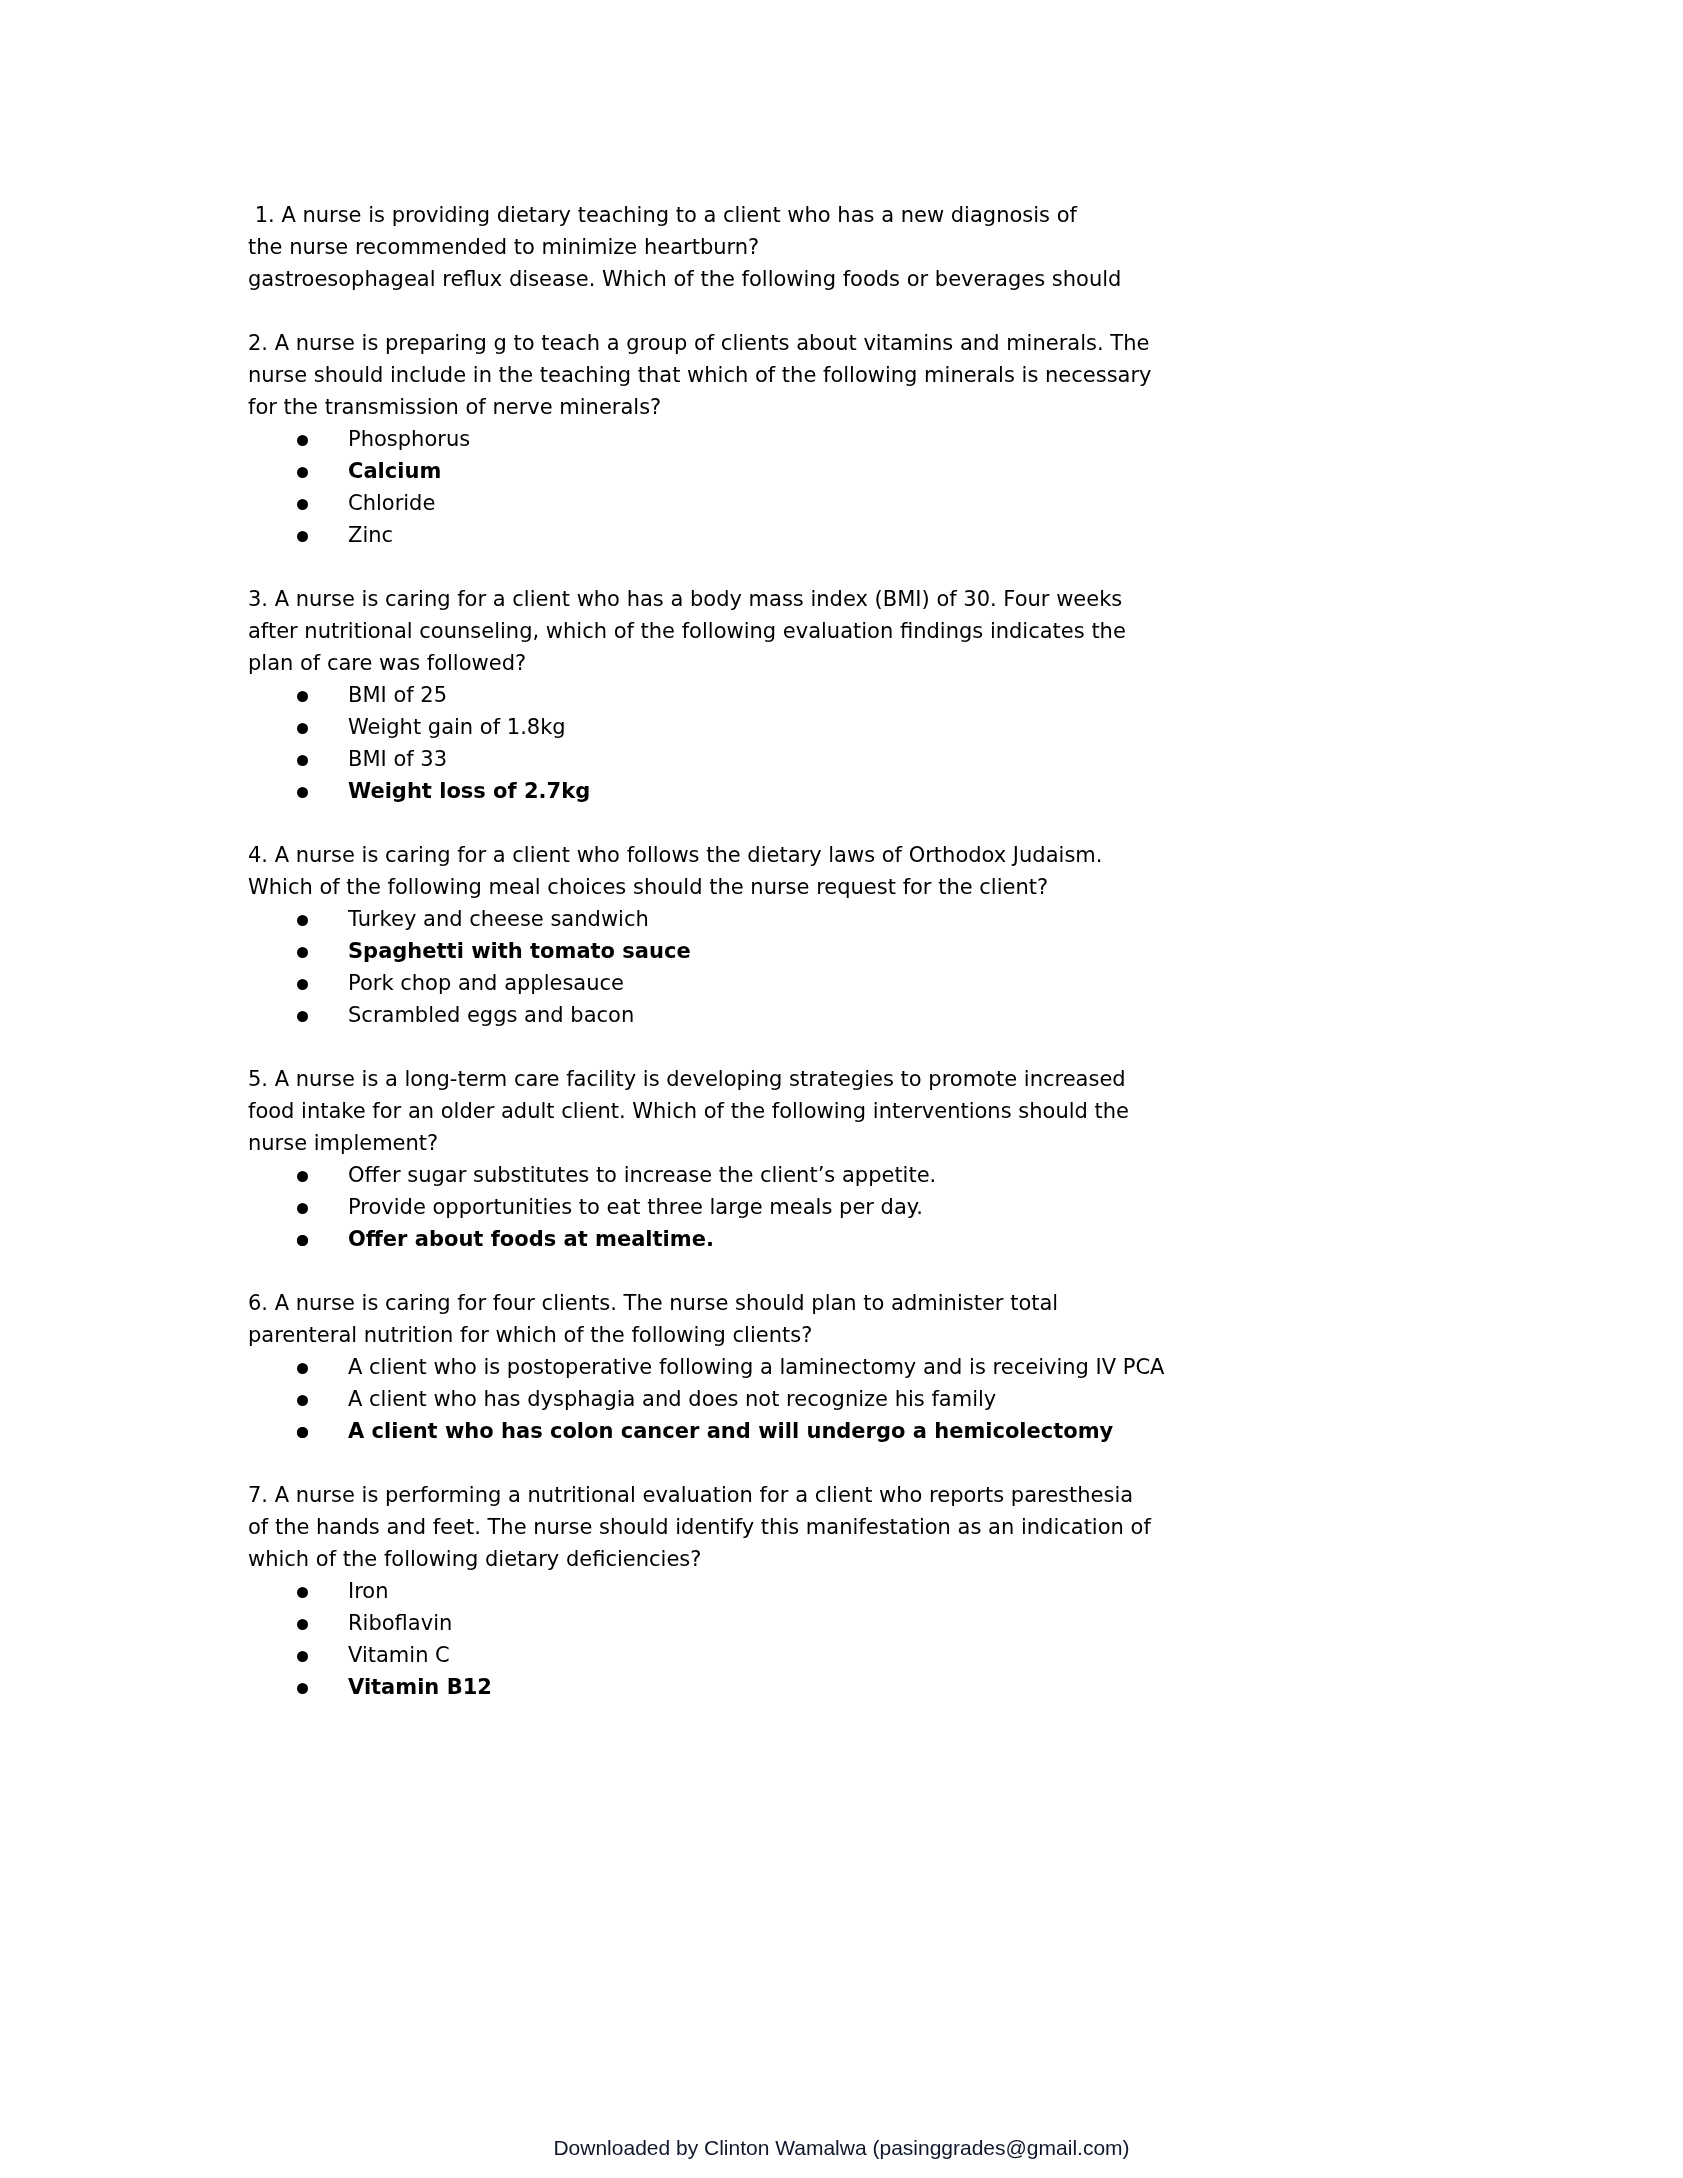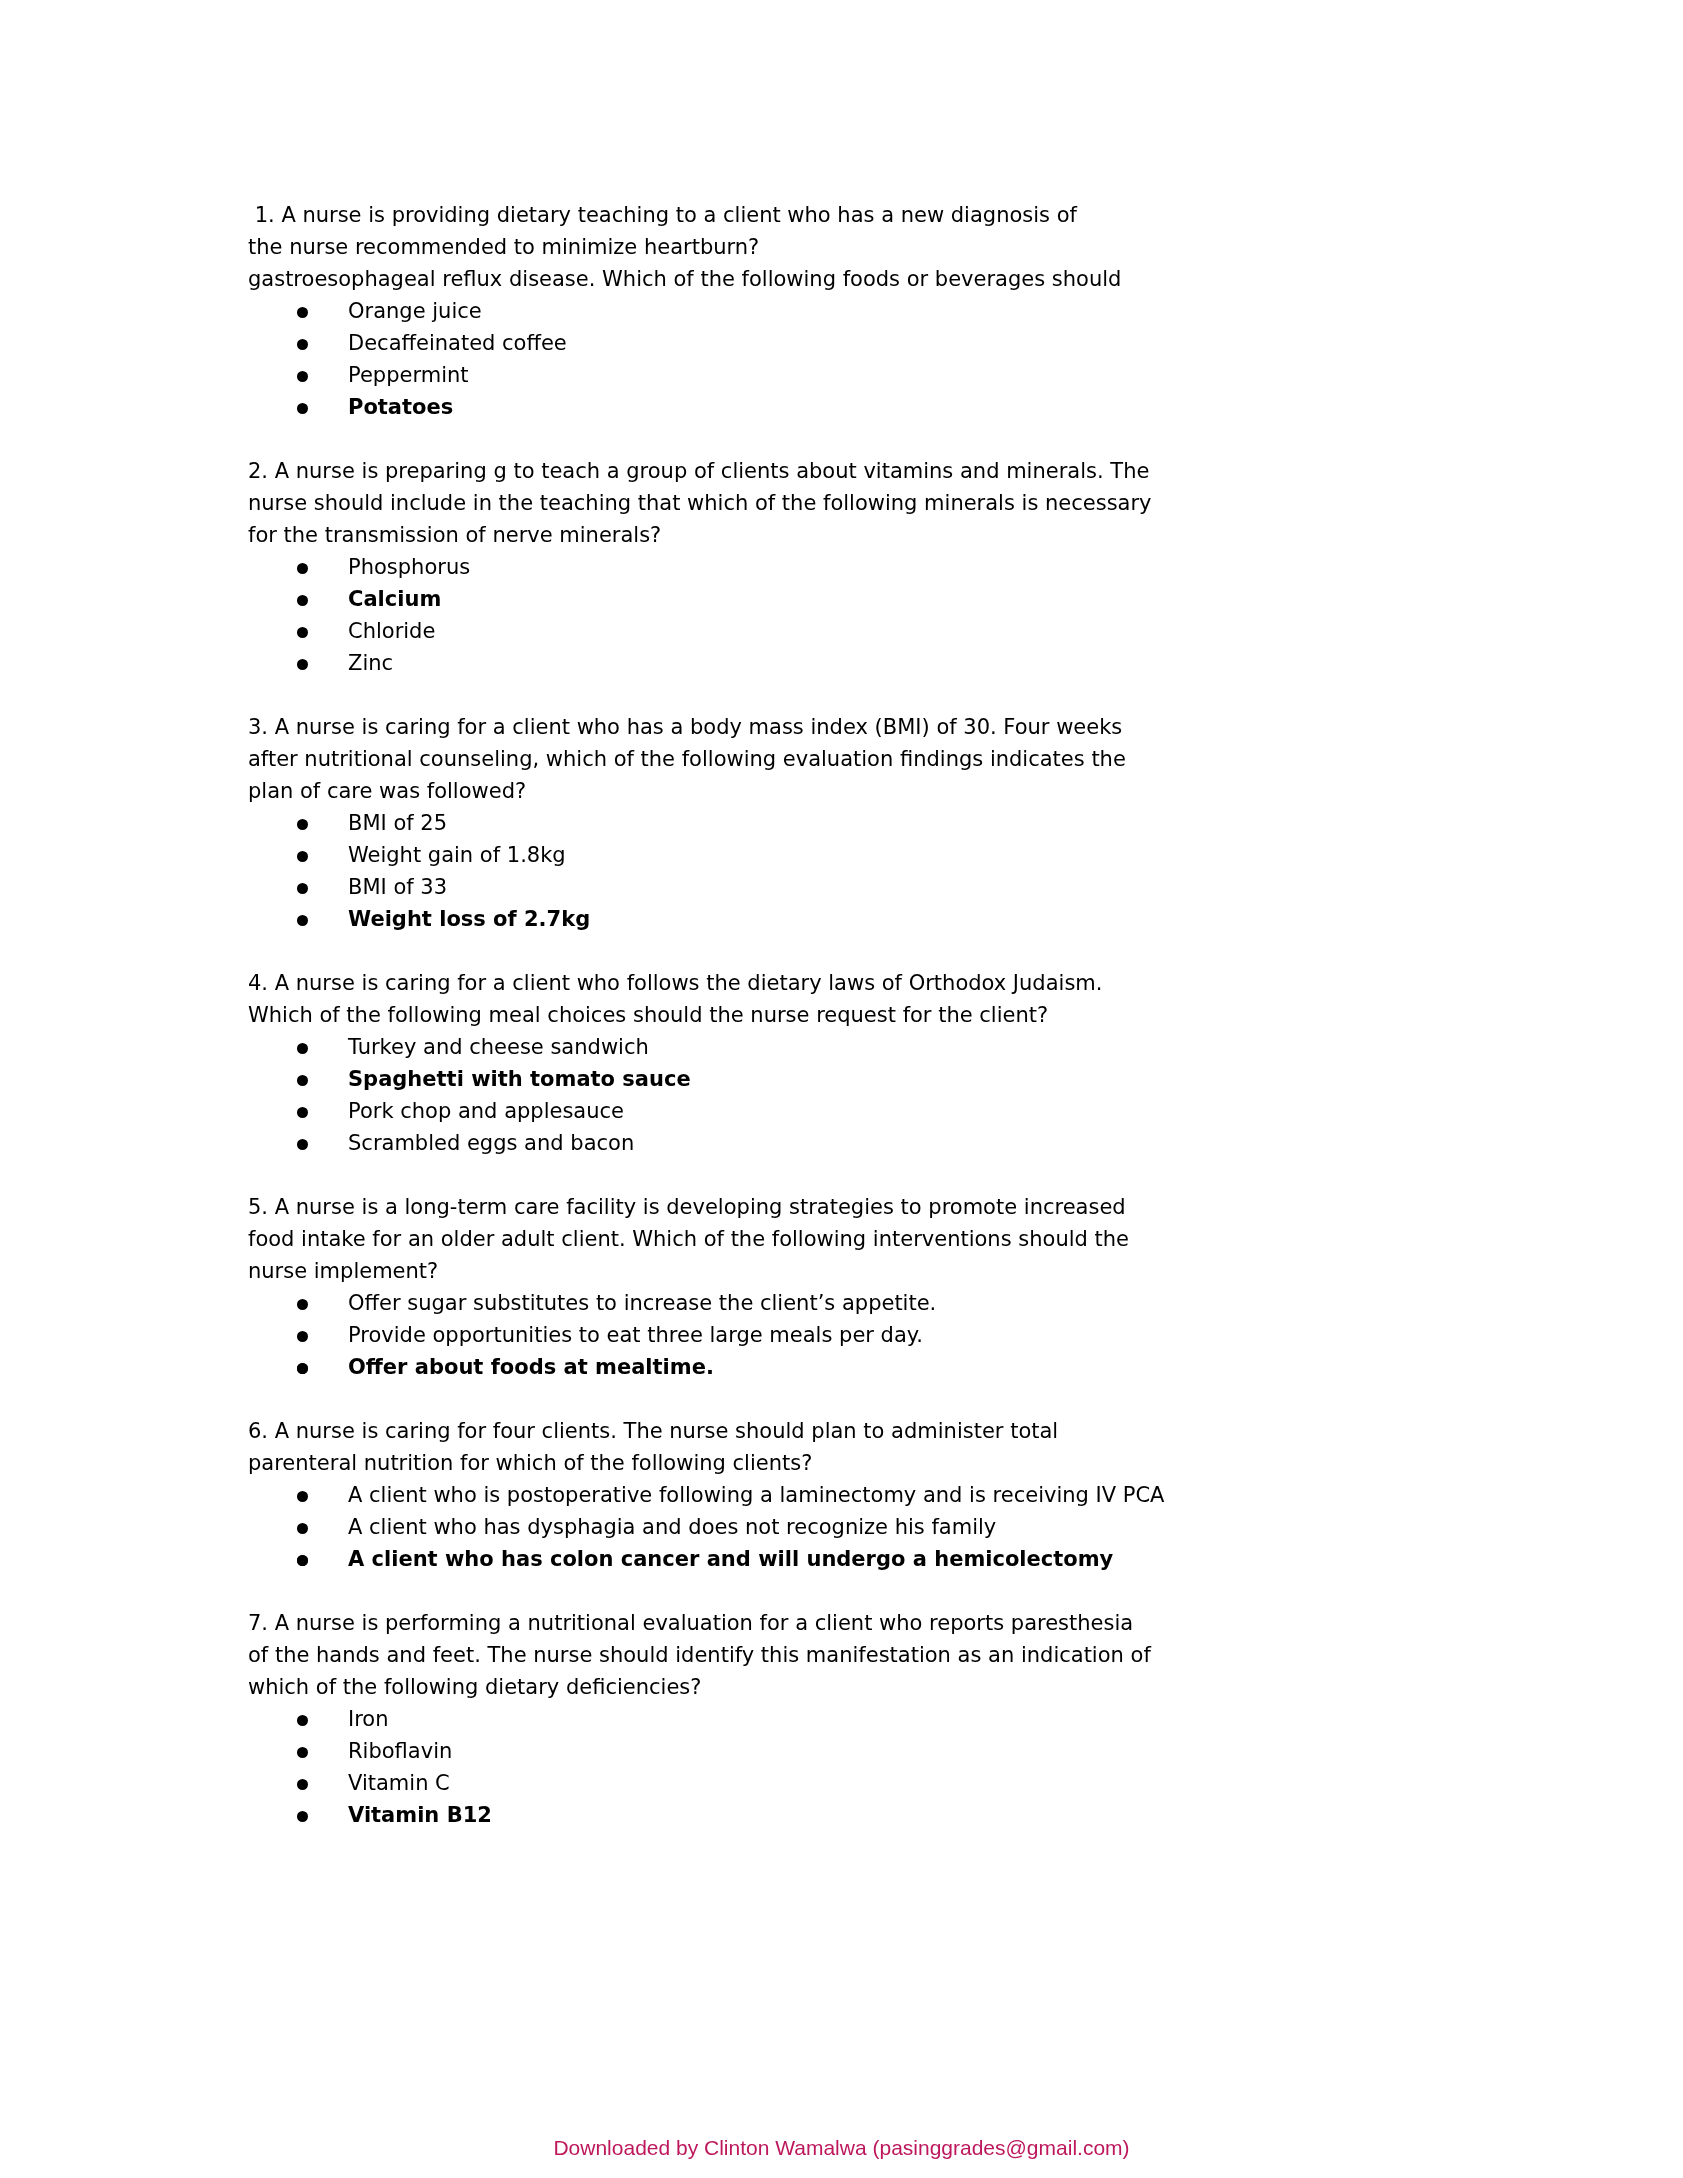--- a/index.html
+++ b/index.html
@@ -13,42 +13,36 @@
   .q-line { display: block; white-space: pre; }
   .options { list-style: none; margin: 0; padding: 0; }
   .option { position: relative; padding-left: 100px; white-space: pre; }
   .bullet {
     position: absolute; left: 49px; top: 12px; width: 11px; height: 11px;
     border-radius: 50%; background: #000;
   }
   .option.correct .opt-text { font-weight: bold; }
   .footer {
     position: absolute; left: 0; width: 1683px; top: 2136px; text-align: center;
-    font-family: "Liberation Sans", sans-serif; font-size: 21px; color: #be185d;
+    font-family: "Liberation Sans", sans-serif; font-size: 21px; color: #0f172a;
     padding-left: 0;
   }
   .footer span { position: relative; left: 0px; }
 </style>
 </head>
 <body>
 
 <div class="page">
 
   <div class="question">
     <div class="stem">
       <span class="q-line"> 1. A nurse is providing dietary teaching to a client who has a new diagnosis of</span>
       <span class="q-line">the nurse recommended to minimize heartburn?</span>
       <span class="q-line">gastroesophageal reflux disease. Which of the following foods or beverages should</span>
     </div>
-    <ul class="options">
-      <li class="option"><span class="bullet"></span><span class="opt-text">Orange juice</span></li>
-      <li class="option"><span class="bullet"></span><span class="opt-text">Decaffeinated coffee</span></li>
-      <li class="option"><span class="bullet"></span><span class="opt-text">Peppermint</span></li>
-      <li class="option correct"><span class="bullet"></span><span class="opt-text">Potatoes</span></li>
-    </ul>
   </div>
 
   <div class="question">
     <div class="stem">
       <span class="q-line">2. A nurse is preparing g to teach a group of clients about vitamins and minerals. The</span>
       <span class="q-line">nurse should include in the teaching that which of the following minerals is necessary</span>
       <span class="q-line">for the transmission of nerve minerals?</span>
     </div>
     <ul class="options">
       <li class="option"><span class="bullet"></span><span class="opt-text">Phosphorus</span></li>

